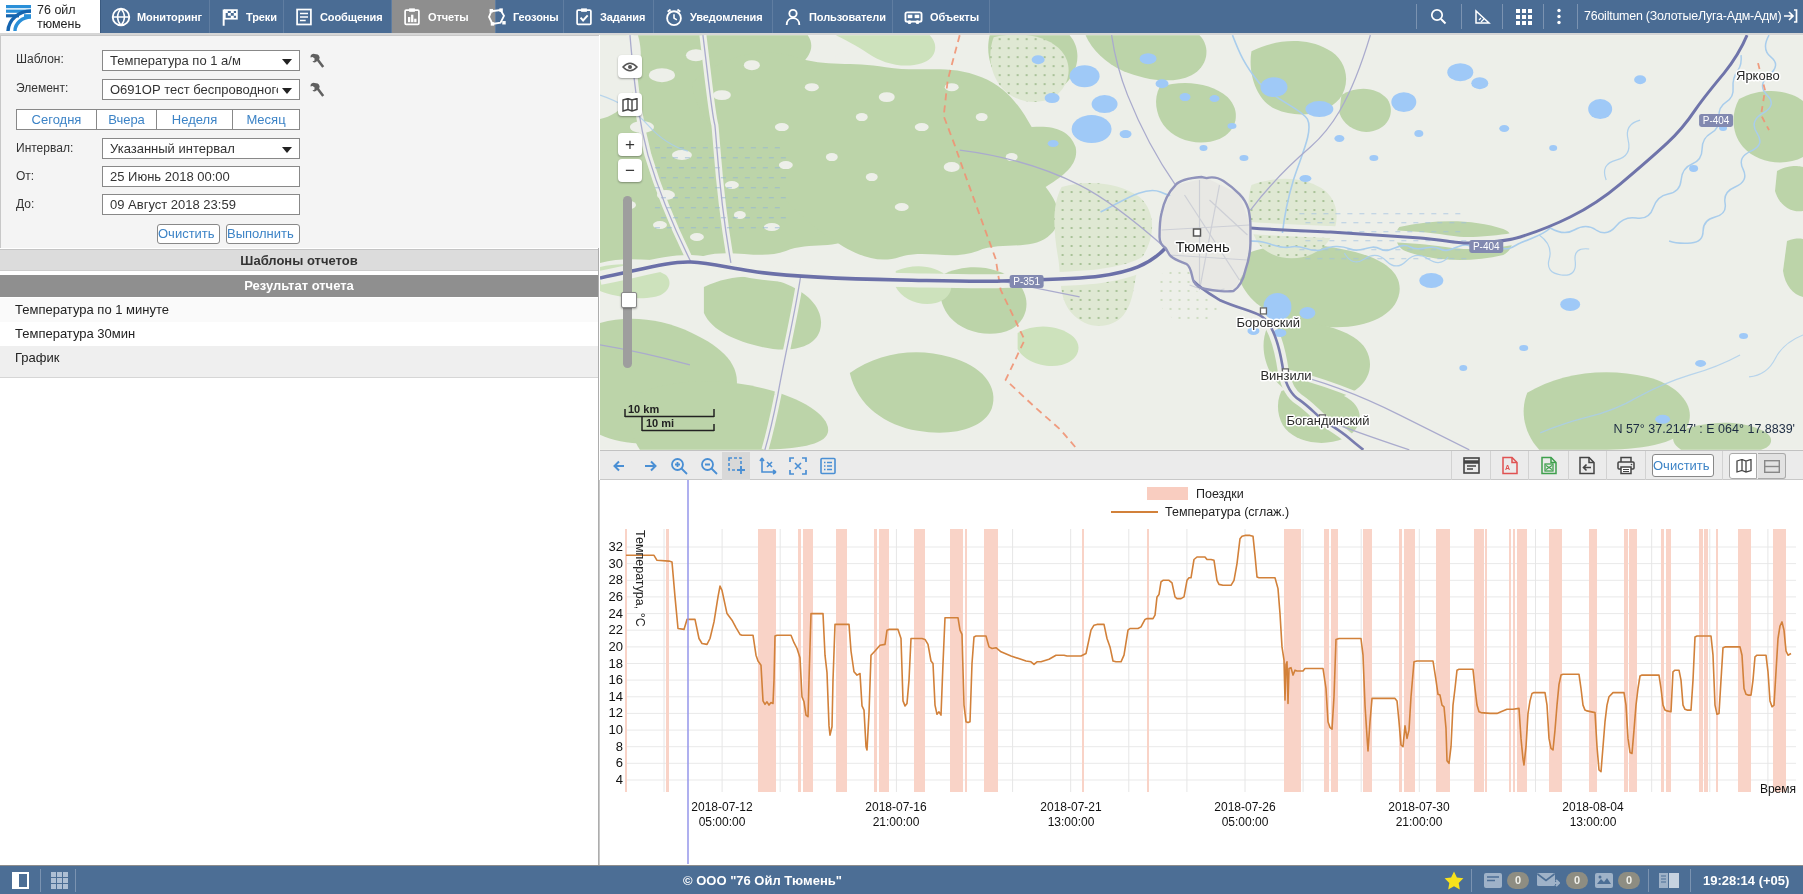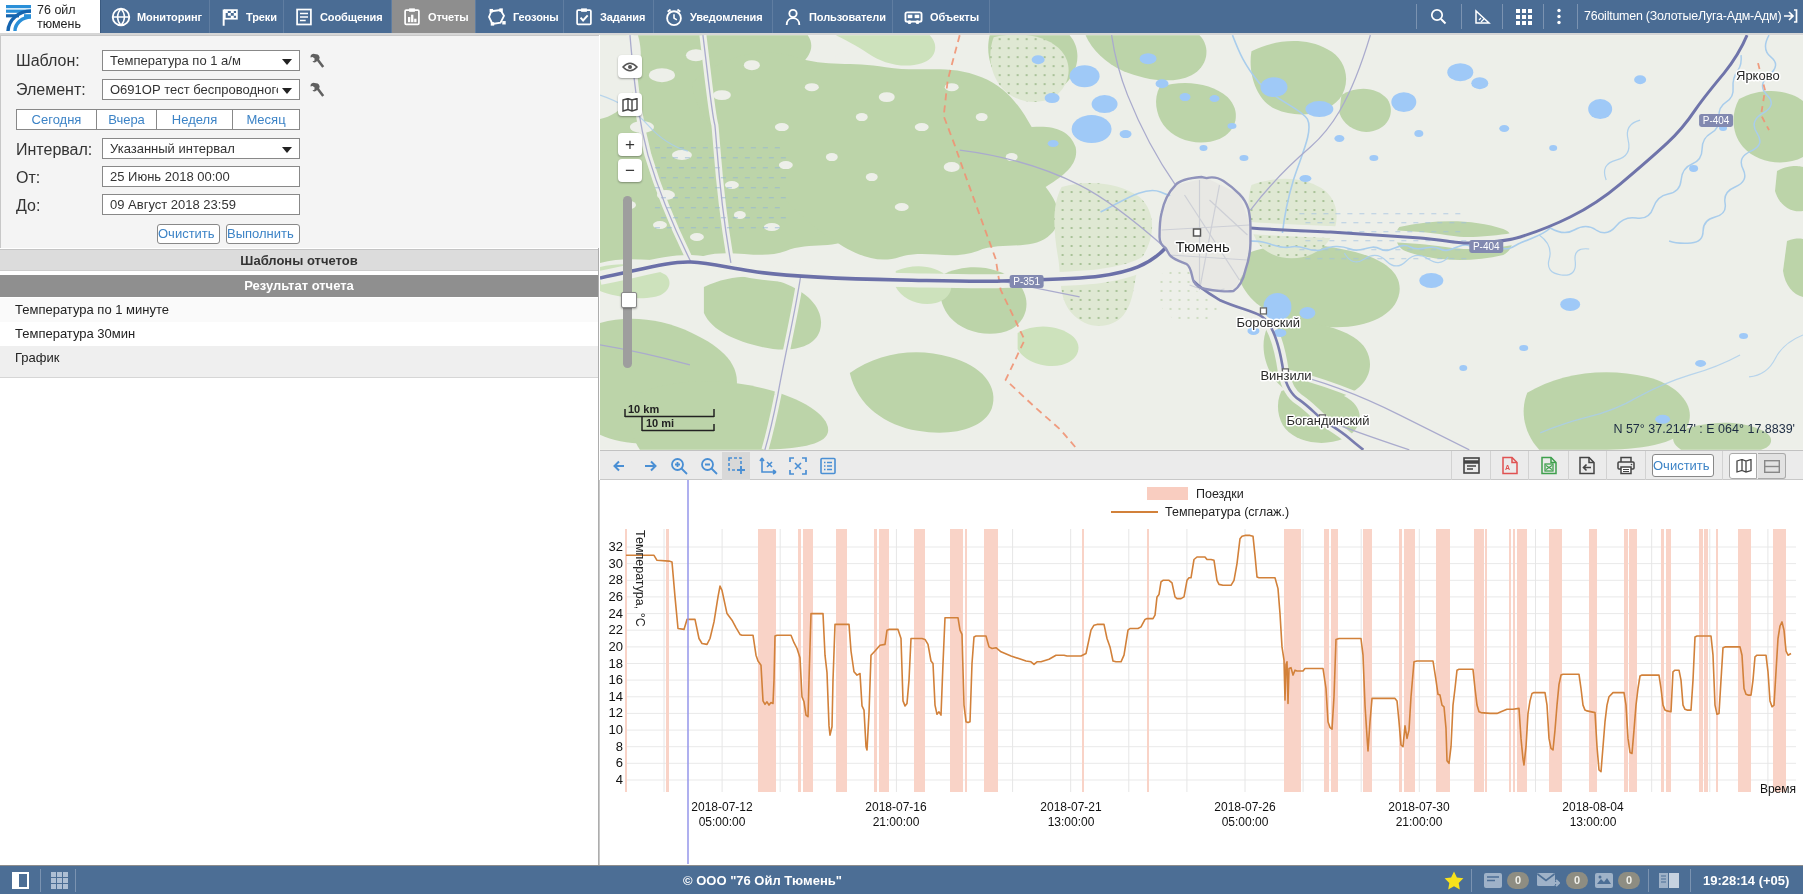--- a/index.html
+++ b/index.html
@@ -4,21 +4,21 @@
 html,body{width:1803px;height:894px;font-family:"Liberation Sans",sans-serif;overflow:hidden;background:#fff}
 .abs{position:absolute}
 .topbar{position:absolute;left:0;top:0;width:1803px;height:33px;background:#4a6c94}
 .logo{position:absolute;left:0;top:0;width:101px;height:33px;background:#fff;border-right:1px solid #3a5a80}
 .tab{position:absolute;top:0;height:33px;display:flex;align-items:center;color:#fff;font-size:11px;font-weight:bold;letter-spacing:-0.1px;border-right:1px solid #5f7da1}
 .tab svg{margin:0 7px 0 11px;transform:scale(1.15)}
 .tab.active{background:#8e8e8e}
 .sep{position:absolute;top:4px;height:25px;width:1px;background:#7b93b1}
 .lp{position:absolute;left:0;top:35px;width:599px;height:830px;background:#fff;border-right:1px solid #adadad}
 .form{position:absolute;left:0;top:0;width:599px;height:213px;background:#f4f4f4;border-top:1px solid #c8c8c8;border-left:1px solid #c8c8c8}
-.lbl{position:absolute;font-size:16px;color:#333}
+.lbl{position:absolute;font-size:12px;color:#333}
 .inp{position:absolute;left:101px;width:198px;height:21px;background:#fff;border:1px solid #888;font-size:13px;color:#333;line-height:19px;padding-left:7px}
 .inp b{display:block;font-weight:normal;width:168px;white-space:nowrap;overflow:hidden}
 .arr{position:absolute;right:7px;top:8px;width:0;height:0;border-left:5px solid transparent;border-right:5px solid transparent;border-top:6px solid #222}
 .qb{position:absolute;top:73px;height:21px;background:#fff;border:1px solid #888;color:#3c83c6;font-size:13px;text-align:center;line-height:19px}
 .btn{position:absolute;background:#fff;border:1px solid #888;border-radius:3px;color:#3c83c6;font-size:13px;text-align:left;line-height:18px;height:20px}
 .sech{position:absolute;left:0;width:598px;height:22px;text-align:center;font-weight:bold;font-size:13px;line-height:22px}
 .row{position:absolute;left:0;width:598px;height:32px;font-size:13px;color:#222;line-height:23px;padding-left:15px;border-bottom:1px solid #d6d6d6}
 .mapwrap{position:absolute;left:600px;top:35px;width:1203px;height:415px;overflow:hidden}
 .mapbtn{position:absolute;width:24px;height:23px;background:#fff;border-radius:4px;box-shadow:0 1px 2px rgba(0,0,0,0.35);display:flex;align-items:center;justify-content:center}
 .toolbar{position:absolute;left:600px;top:450px;width:1203px;height:30px;background:#ebebeb;border-top:1px solid #c2c2c2;border-bottom:1px solid #c8c8c8}
@@ -54,21 +54,21 @@
       </svg>
       <span>Треки</span>
     </div>
     <div class="tab" style="left:284px;width:108px">
       <svg width="18" height="18" viewBox="0 0 18 18">
         <rect x="3" y="2.5" width="12" height="13" fill="none" stroke="#fff" stroke-width="1.5"></rect>
         <path d="M5.5,6 h7 M5.5,9 h7 M5.5,12 h5" stroke="#fff" stroke-width="1.4"></path>
       </svg>
       <span>Сообщения</span>
     </div>
-    <div class="tab active" style="left:392px;width:84px">
+    <div class="tab active" style="left:392px;width:104px">
       <svg width="18" height="18" viewBox="0 0 18 18">
         <rect x="3" y="3" width="12" height="12.5" rx="1" fill="none" stroke="#fff" stroke-width="1.5"></rect>
         <rect x="6.5" y="1.5" width="5" height="3" fill="#fff"></rect>
         <rect x="5.5" y="9" width="2" height="4.5" fill="#fff"></rect>
         <rect x="8.2" y="7" width="2" height="6.5" fill="#fff"></rect>
         <rect x="10.9" y="10.5" width="2" height="3" fill="#fff"></rect>
       </svg>
       <span>Отчеты</span>
     </div>
     <div class="tab" style="left:476px;width:88px">

